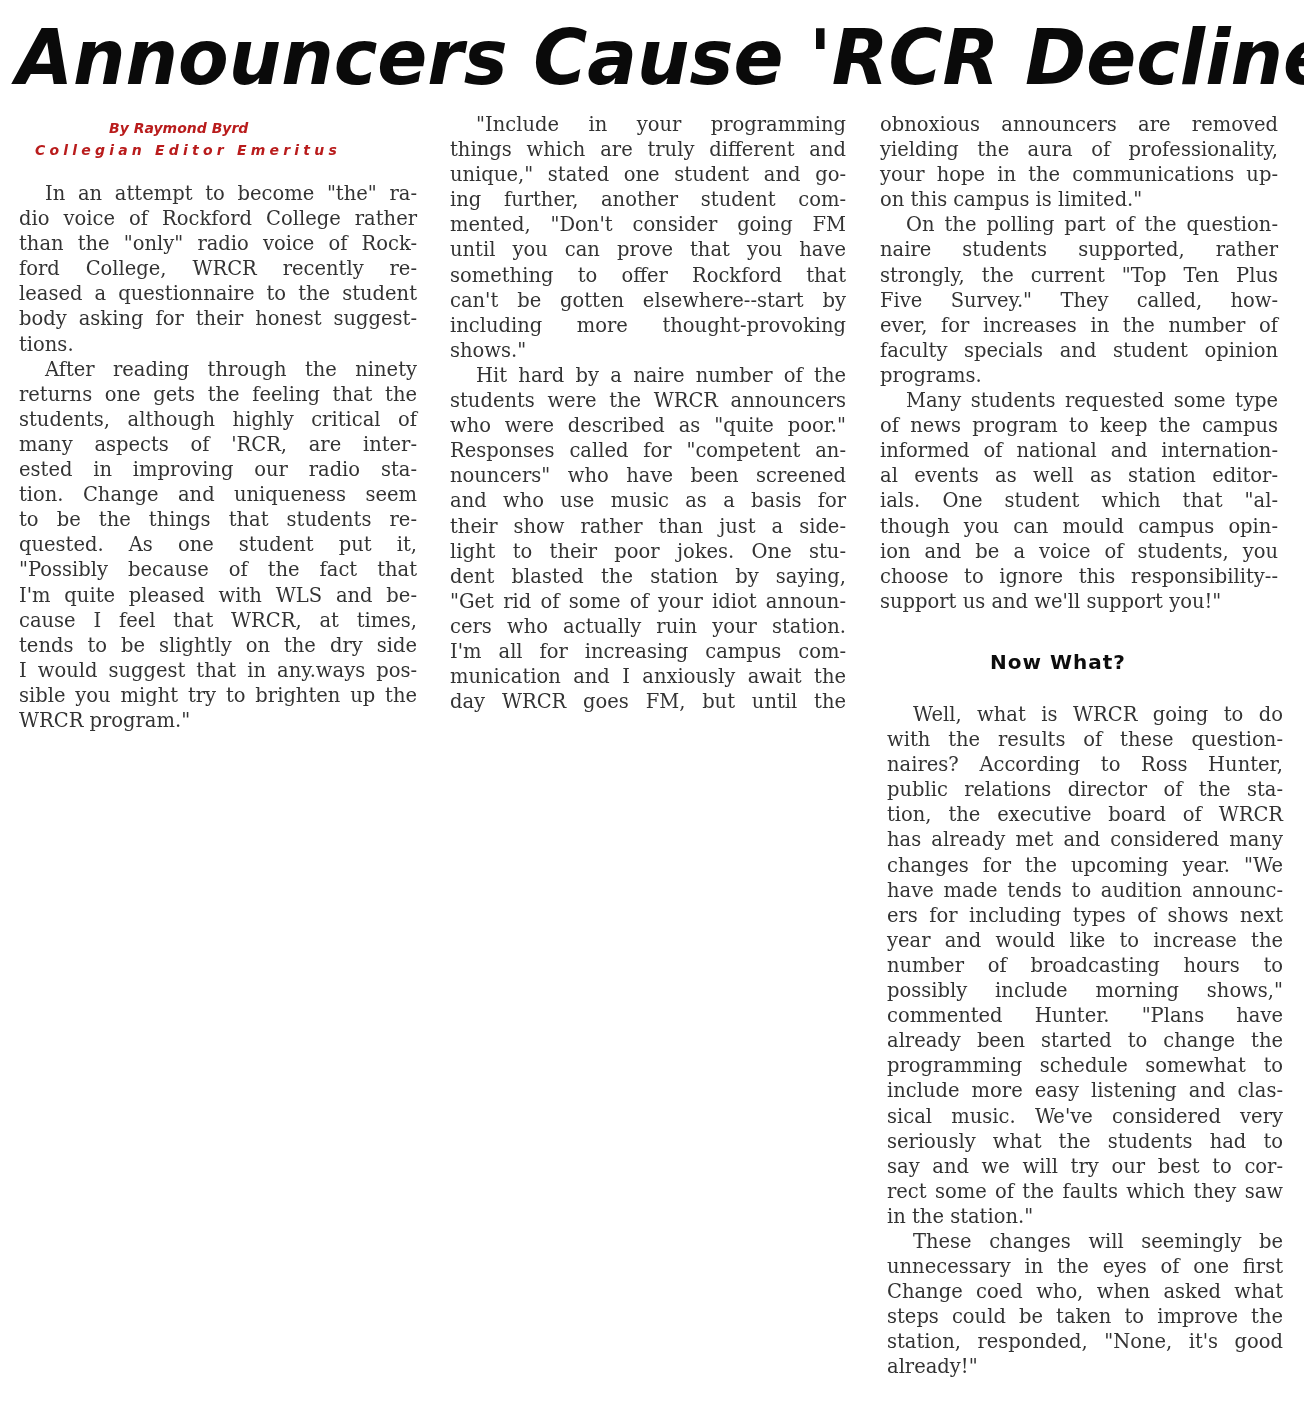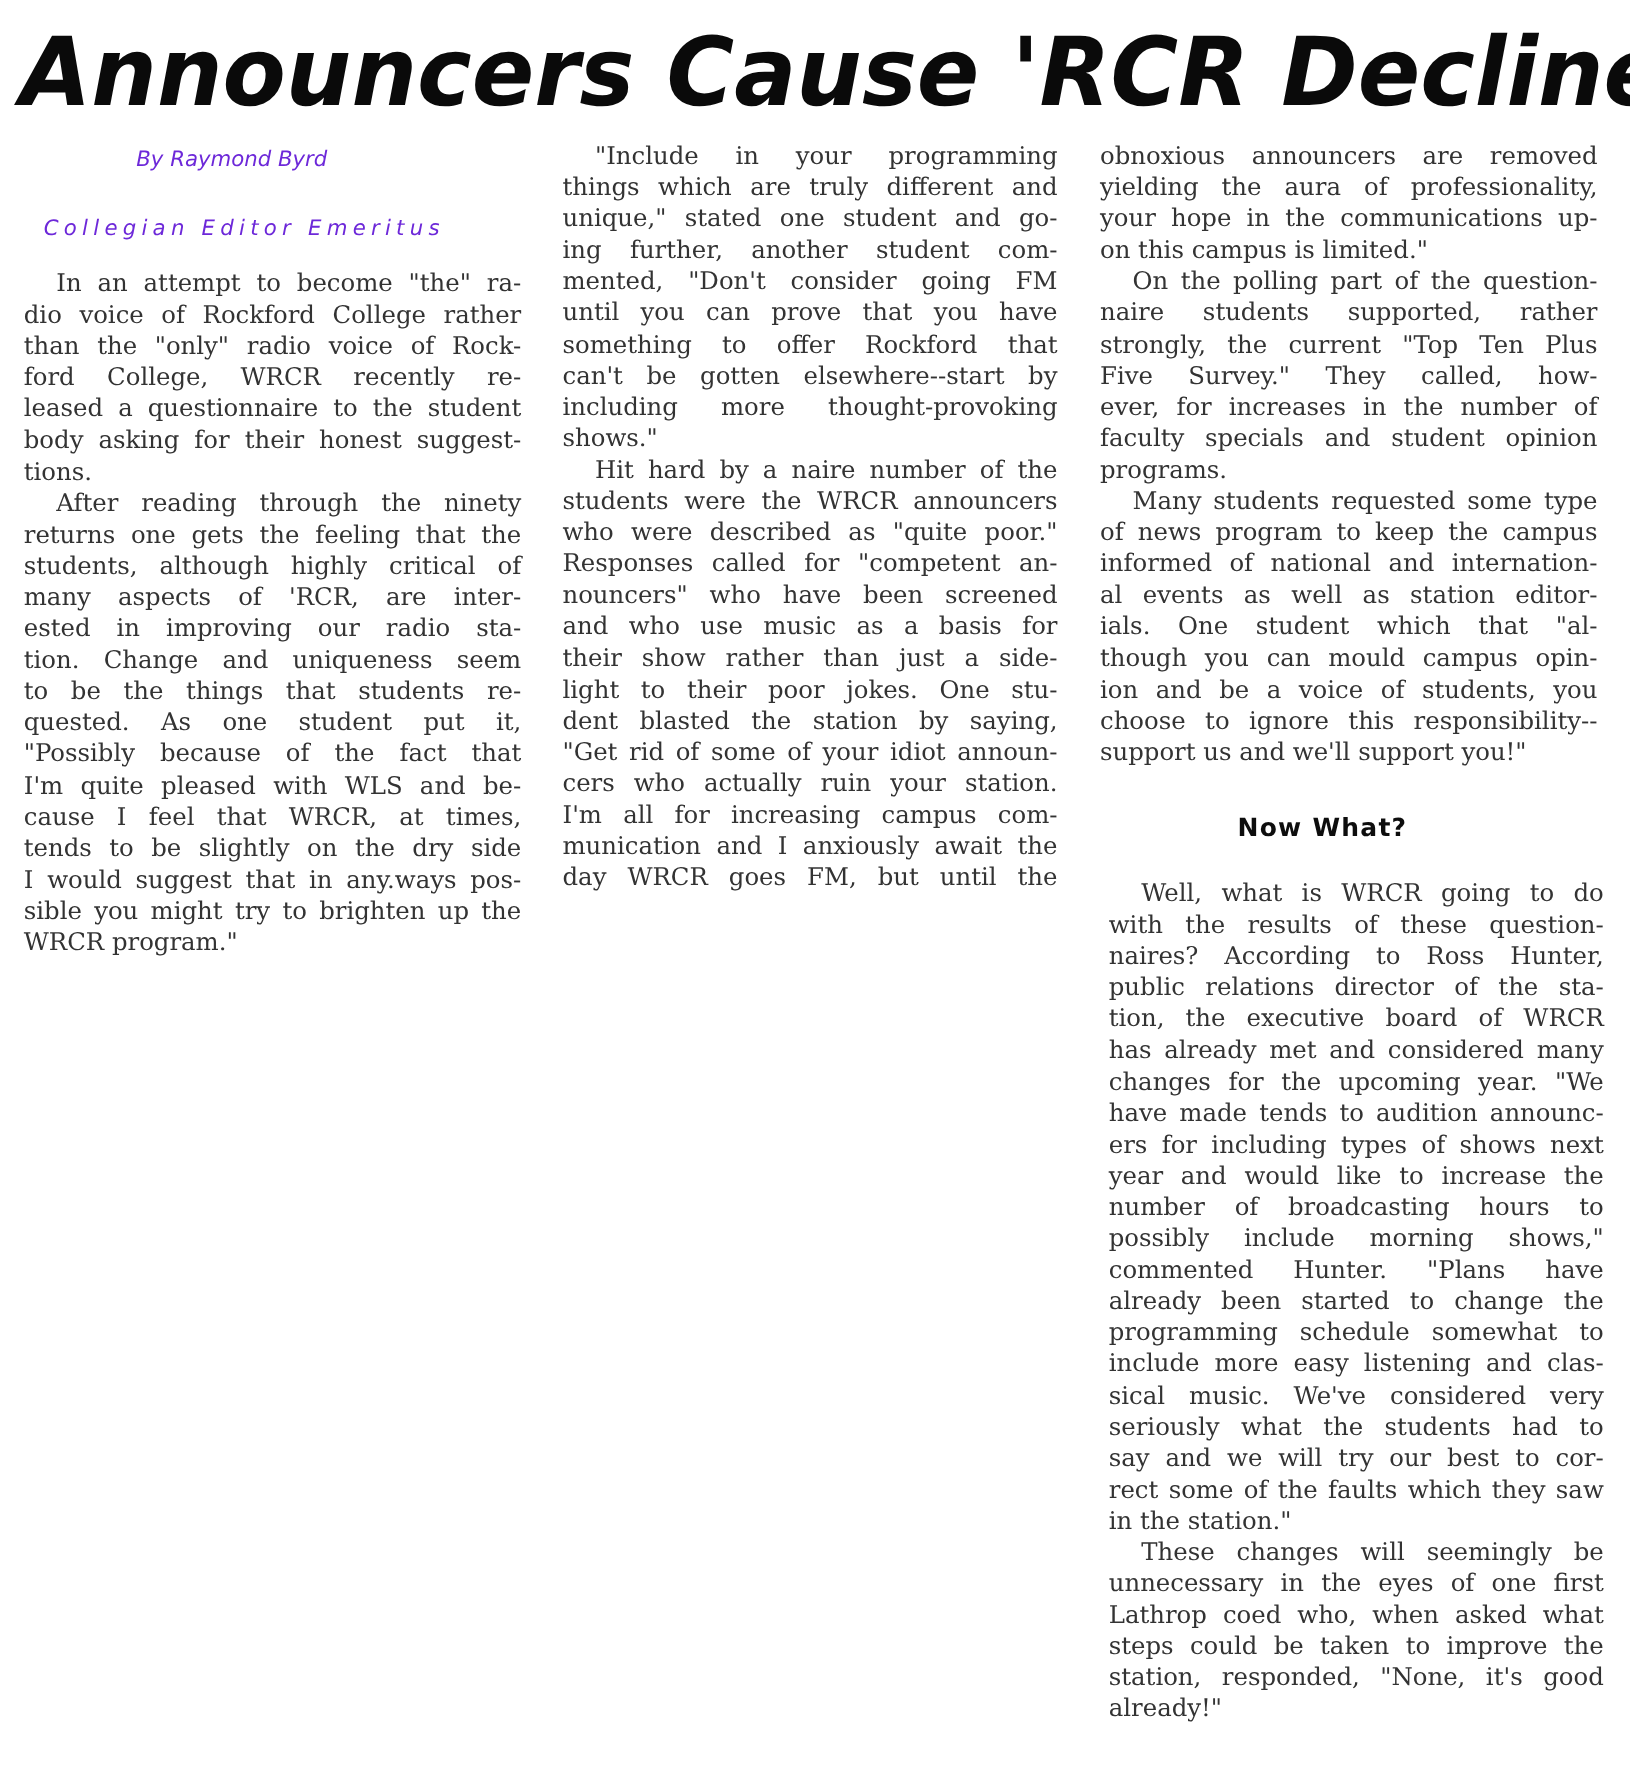--- a/index.html
+++ b/index.html
@@ -8,25 +8,25 @@
     position: absolute; left: 16px; top: 8px; width: 1272px;
     font-family: "DejaVu Sans", sans-serif; font-weight: bold; font-style: oblique;
     font-size: 76px; line-height: 100px; letter-spacing: 0px; color: #0a0a0a;
     white-space: nowrap; transform: scaleX(0.97); transform-origin: left center;
   }
   .col { position: absolute; font-family: "DejaVu Serif", serif; font-size: 19.5px; color: #333; }
   .line { height: 25.1px; line-height: 25.1px; white-space: nowrap; text-align: justify; text-align-last: justify; }
   .line.last { text-align-last: left; }
   .line.indent { padding-left: 26px; }
   .byline {
-    font-family: "DejaVu Sans", sans-serif; font-weight: normal; font-style: oblique;
-    font-size: 17px; line-height: 22px; color: #6d28d9; white-space: nowrap;
+    font-family: "DejaVu Sans", sans-serif; font-weight: bold; font-style: oblique;
+    font-size: 14px; line-height: 22px; color: #b91c1c; white-space: nowrap;
   }
   .byline.name { padding-left: 90px; }
-  .byline.title { padding-left: 16px; letter-spacing: 4.2px; margin-top: 33px; }
+  .byline.title { padding-left: 16px; letter-spacing: 4.2px; }
   .subhead {
     position: absolute; left: 990px; top: 650px;
     font-family: "DejaVu Sans", sans-serif; font-weight: bold;
     font-size: 20px; letter-spacing: 1px; color: #0d0d0d; white-space: nowrap;
   }
   #col1 { left: 19px; top: 117px; width: 398px; }
   #col1 .lines { margin-top: 20px; }
   #col2 { left: 450px; top: 112px; width: 396px; }
   #col3a { left: 880px; top: 112px; width: 398px; }
   #col3b { left: 887px; top: 702px; width: 396px; }
@@ -139,18 +139,18 @@
       <div class="line">already been started to change the</div>
       <div class="line">programming schedule somewhat to</div>
       <div class="line">include more easy listening and clas-</div>
       <div class="line">sical music. We've considered very</div>
       <div class="line">seriously what the students had to</div>
       <div class="line">say and we will try our best to cor-</div>
       <div class="line">rect some of the faults which they saw</div>
       <div class="line last">in the station."</div>
       <div class="line indent">These changes will seemingly be</div>
       <div class="line">unnecessary in the eyes of one first</div>
-      <div class="line">Lathrop coed who, when asked what</div>
+      <div class="line">Change coed who, when asked what</div>
       <div class="line">steps could be taken to improve the</div>
       <div class="line">station, responded, "None, it's good</div>
       <div class="line last">already!"</div>
     </div>
 </div>
 
 </body></html>

